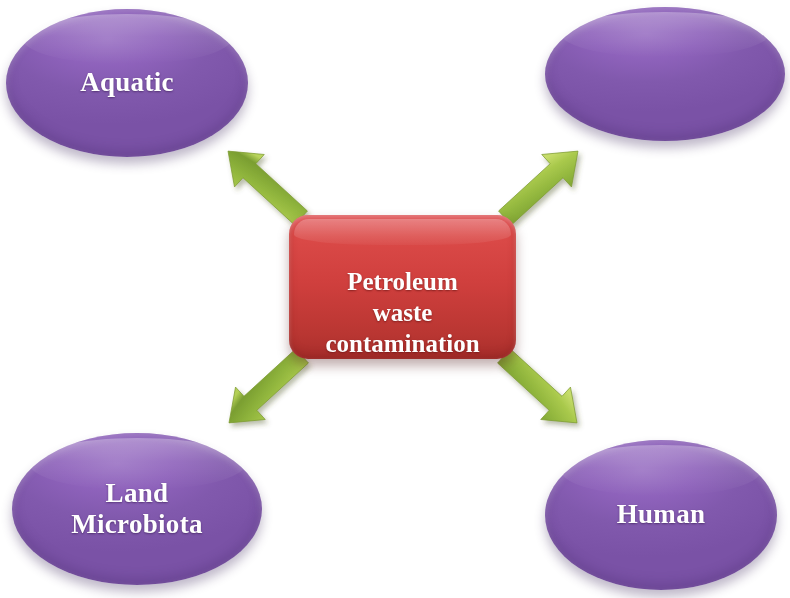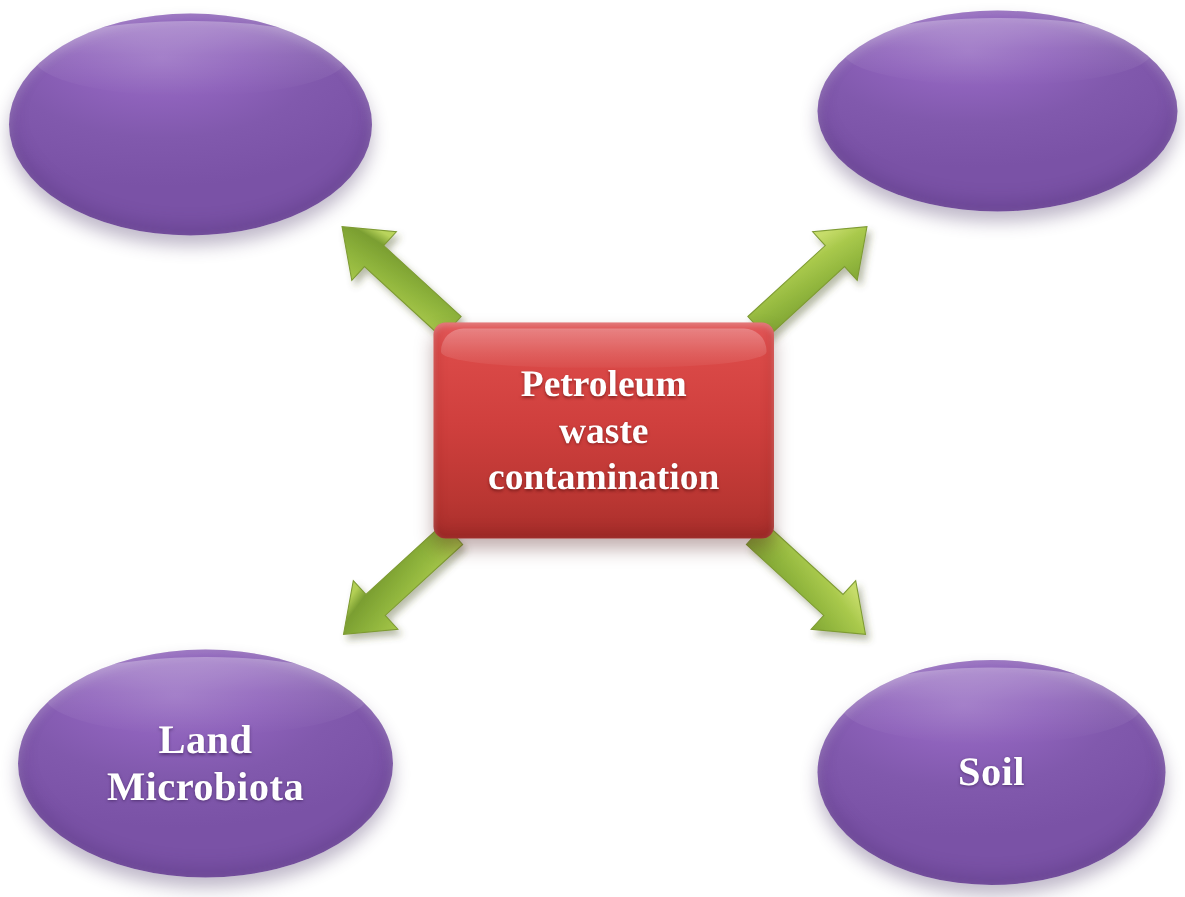--- a/index.html
+++ b/index.html
@@ -66,33 +66,33 @@
     padding: 0 10px;
   }
 
   
   #center-node {
     position: absolute;
     left: 289px;
     top: 215px;
     width: 227px;
     height: 144px;
-    border-radius: 8px;
+    border-radius: 19px;
     background: linear-gradient(to bottom,
       #e2585a 0%,
       #db4a48 14%,
       #cf3f3d 48%,
       #b93632 83%,
       #a82e2b 100%);
     box-shadow:
       0 7px 12px rgba(80,25,25,0.35),
       inset 0 2px 4px rgba(255,255,255,0.28),
       inset 0 -4px 9px rgba(110,20,20,0.30);
     display: flex;
-    align-items: center;
+    align-items: flex-end;
     justify-content: center;
     text-align: center;
     box-sizing: border-box;
   }
   #center-node::before {
     content: "";
     position: absolute;
     left: 5px;
     top: 4px;
     right: 5px;
@@ -187,21 +187,21 @@
 
     <g class="arrow-shape" filter="url(#arrowShadow)">
       <g transform="translate(504,356) rotate(42.5)">
         <path d="M 0 -9.5 L 70 -9.5 L 70 -22 L 99 0 L 70 22 L 70 9.5 L 0 9.5 Z" fill="url(#gradDownRight)" stroke="#7e9b33" stroke-width="0.7"></path>
       </g>
     </g>
   </svg>
 
   <div class="node-ellipse" style="left:6px; top:9px; width:242px; height:148px;">
     <div class="node-label">
-      <br>
+      <span>Aquatic</span><br>
     </div>
   </div>
 
   <div class="node-ellipse" style="left:545px; top:7px; width:240px; height:134px;">
     <div class="node-label">
       <br>
     </div>
   </div>
 
   <div id="center-node">
@@ -214,17 +214,17 @@
 
   <div class="node-ellipse" style="left:12px; top:433px; width:250px; height:152px;">
     <div class="node-label">
       <span>Land</span><br>
       <span>Microbiota</span>
     </div>
   </div>
 
   <div class="node-ellipse" style="left:545px; top:440px; width:232px; height:150px;">
     <div class="node-label">
-      <span>Soil</span><br>
+      <span>Human</span><br>
     </div>
   </div>
 
 </div>
 
 </body></html>

